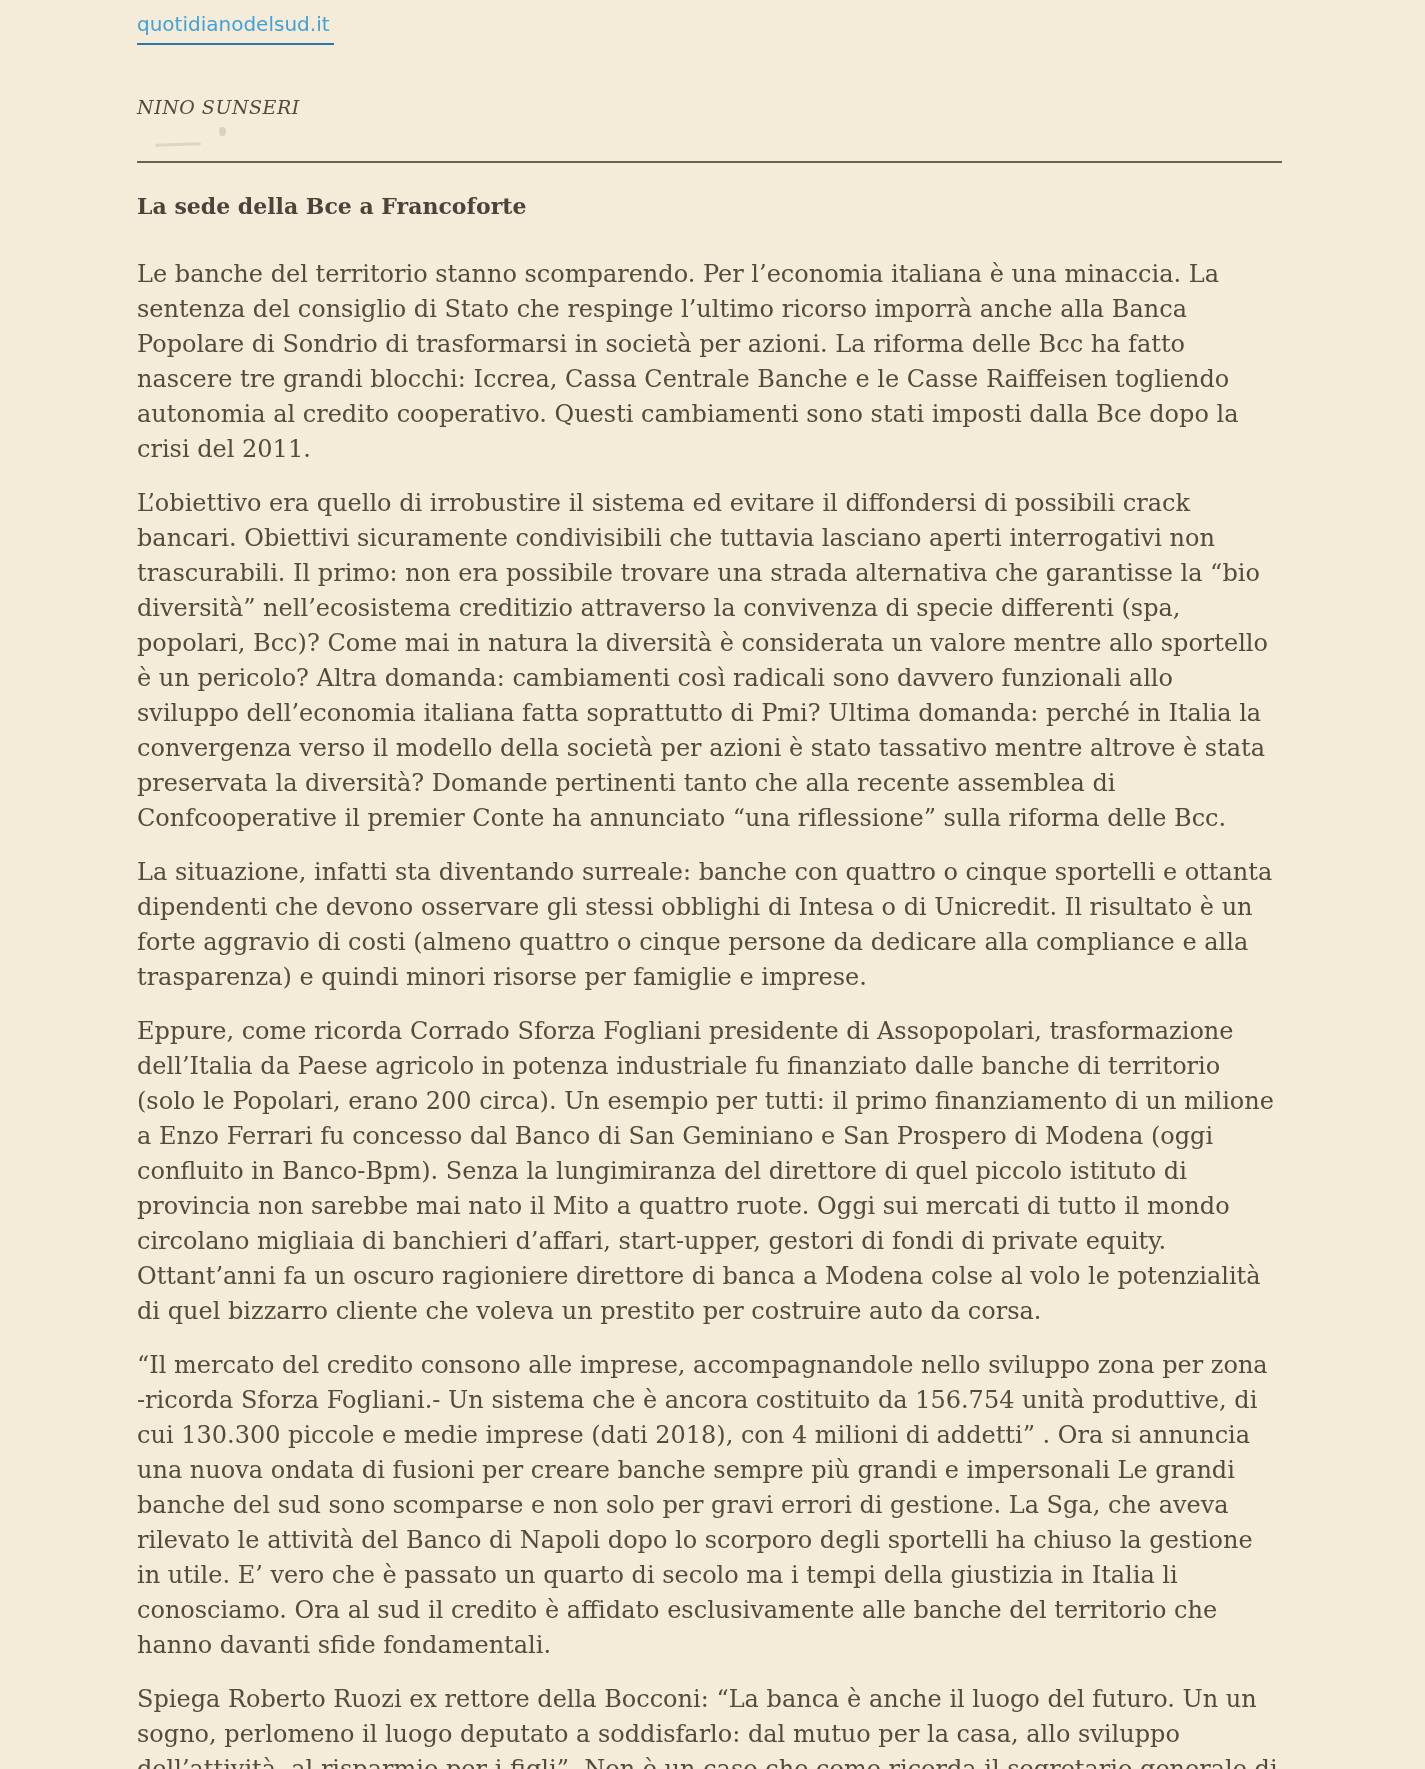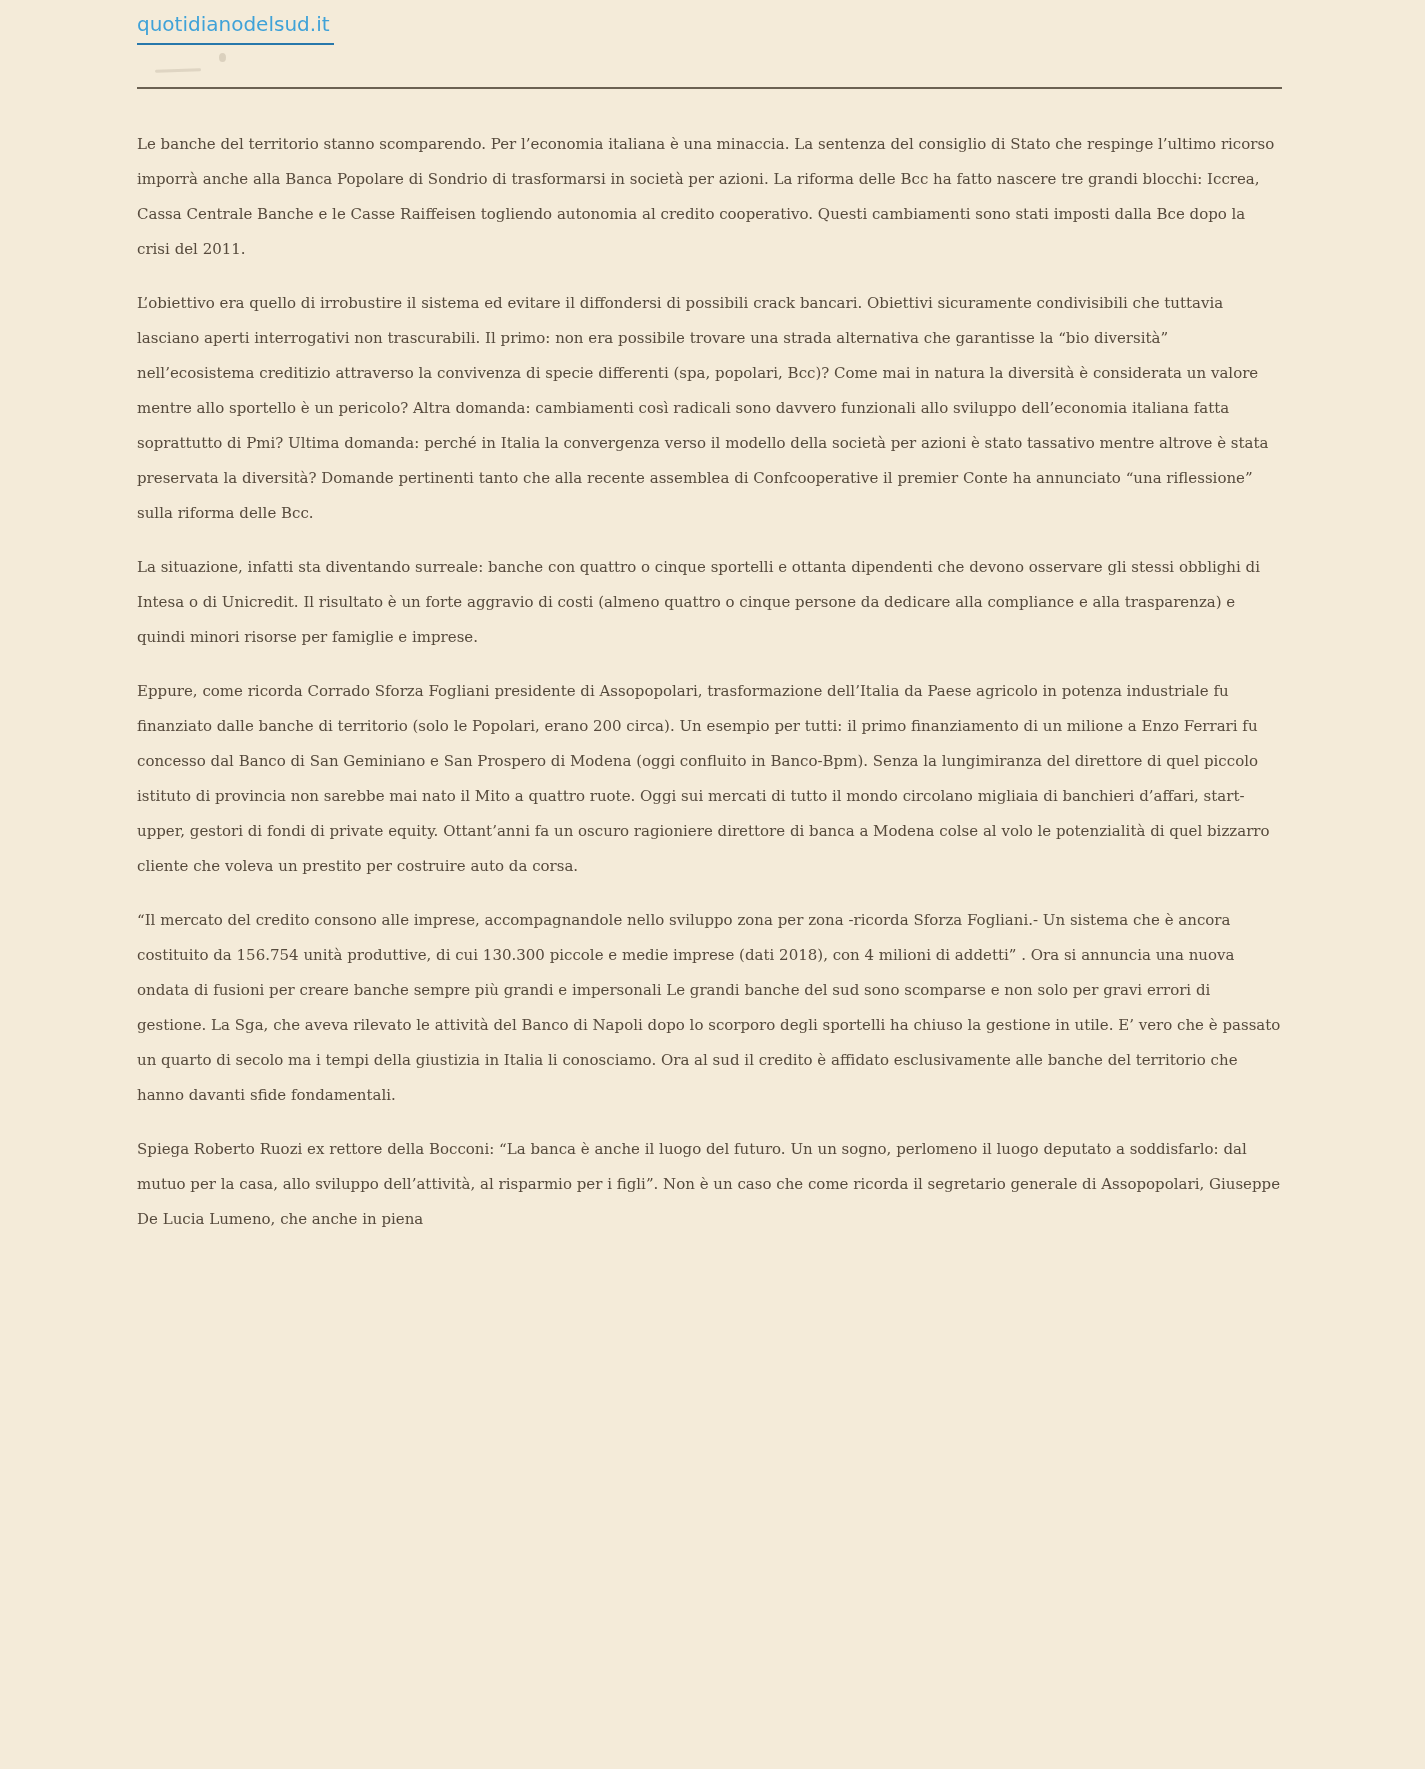--- a/index.html
+++ b/index.html
@@ -72,45 +72,47 @@
     border-top: 2px solid #6b6152;
   }
   .caption {
     margin-top: 30px;
     font-weight: bold;
     font-size: 22px;
     line-height: 26px;
     color: #4d4338;
   }
   .body-text p {
-    font-size: 15px;
+    font-size: 24px;
     line-height: 35px;
     margin: 19px 0 0 0;
     color: #564a3c;
   }
   .body-text p:first-child {
     margin-top: 38px;
   }
 </style>
 </head>
 <body>
 
 <div class="page">
 
   <a class="site-link">quotidianodelsud.it</a>
 
 
+  <div class="author">NINO SUNSERI</div>
 
   <div class="artifacts">
     <div class="smudge-dot"></div>
     <div class="smudge-line"></div>
   </div>
 
   <hr class="divider">
 
+  <div class="caption">La sede della Bce a Francoforte</div>
 
   <div class="body-text">
     <p>Le banche del territorio stanno scomparendo. Per l’economia italiana è una minaccia. La sentenza del consiglio di Stato che respinge l’ultimo ricorso imporrà anche alla Banca Popolare di Sondrio di trasformarsi in società per azioni. La riforma delle Bcc ha fatto nascere tre grandi blocchi: Iccrea, Cassa Centrale Banche e le Casse Raiffeisen togliendo autonomia al credito cooperativo. Questi cambiamenti sono stati imposti dalla Bce dopo la crisi del 2011.</p>
     <p>L’obiettivo era quello di irrobustire il sistema ed evitare il diffondersi di possibili crack bancari. Obiettivi sicuramente condivisibili che tuttavia lasciano aperti interrogativi non trascurabili. Il primo: non era possibile trovare una strada alternativa che garantisse la “bio diversità” nell’ecosistema creditizio attraverso la convivenza di specie differenti (spa, popolari, Bcc)? Come mai in natura la diversità è considerata un valore mentre allo sportello è un pericolo? Altra domanda: cambiamenti così radicali sono davvero funzionali allo sviluppo dell’economia italiana fatta soprattutto di Pmi? Ultima domanda: perché in Italia la convergenza verso il modello della società per azioni è stato tassativo mentre altrove è stata preservata la diversità? Domande pertinenti tanto che alla recente assemblea di Confcooperative il premier Conte ha annunciato “una riflessione” sulla riforma delle Bcc.</p>
     <p>La situazione, infatti sta diventando surreale: banche con quattro o cinque sportelli e ottanta dipendenti che devono osservare gli stessi obblighi di Intesa o di Unicredit. Il risultato è un forte aggravio di costi (almeno quattro o cinque persone da dedicare alla compliance e alla trasparenza) e quindi minori risorse per famiglie e imprese.</p>
     <p>Eppure, come ricorda Corrado Sforza Fogliani presidente di Assopopolari, trasformazione dell’Italia da Paese agricolo in potenza industriale fu finanziato dalle banche di territorio (solo le Popolari, erano 200 circa). Un esempio per tutti: il primo finanziamento di un milione a Enzo Ferrari fu concesso dal Banco di San Geminiano e San Prospero di Modena (oggi confluito in Banco-Bpm). Senza la lungimiranza del direttore di quel piccolo istituto di provincia non sarebbe mai nato il Mito a quattro ruote. Oggi sui mercati di tutto il mondo circolano migliaia di banchieri d’affari, start-upper, gestori di fondi di private equity. Ottant’anni fa un oscuro ragioniere direttore di banca a Modena colse al volo le potenzialità di quel bizzarro cliente che voleva un prestito per costruire auto da corsa.</p>
     <p>“Il mercato del credito consono alle imprese, accompagnandole nello sviluppo zona per zona -ricorda Sforza Fogliani.- Un sistema che è ancora costituito da 156.754 unità produttive, di cui 130.300 piccole e medie imprese (dati 2018), con 4 milioni di addetti” . Ora si annuncia una nuova ondata di fusioni per creare banche sempre più grandi e impersonali Le grandi banche del sud sono scomparse e non solo per gravi errori di gestione. La Sga, che aveva rilevato le attività del Banco di Napoli dopo lo scorporo degli sportelli ha chiuso la gestione in utile. E’ vero che è passato un quarto di secolo ma i tempi della giustizia in Italia li conosciamo. Ora al sud il credito è affidato esclusivamente alle banche del territorio che hanno davanti sfide fondamentali.</p>
     <p>Spiega Roberto Ruozi ex rettore della Bocconi: “La banca è anche il luogo del futuro. Un un sogno, perlomeno il luogo deputato a soddisfarlo: dal mutuo per la casa, allo sviluppo dell’attività, al risparmio per i figli”. Non è un caso che come ricorda il segretario generale di Assopopolari, Giuseppe De Lucia Lumeno, che anche in piena</p>
   </div>
 

